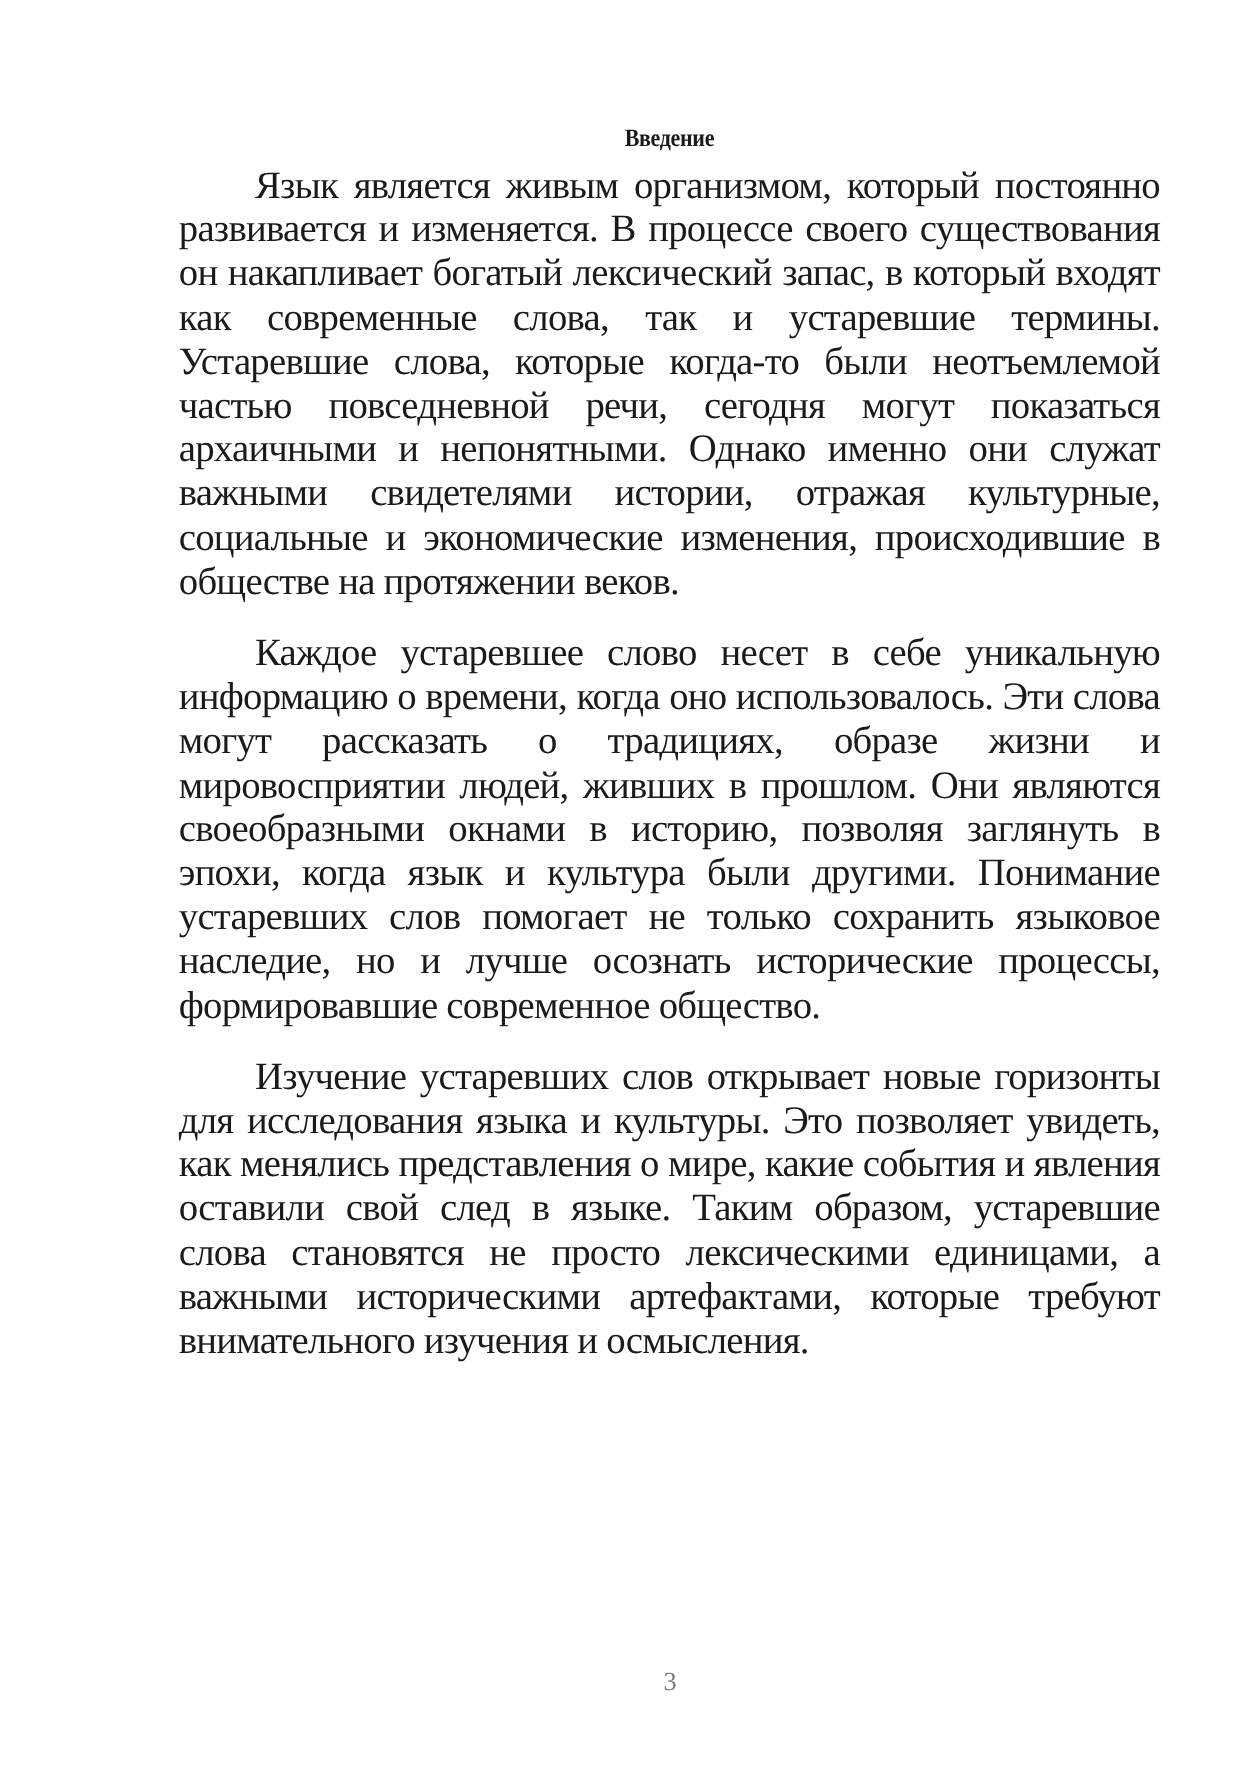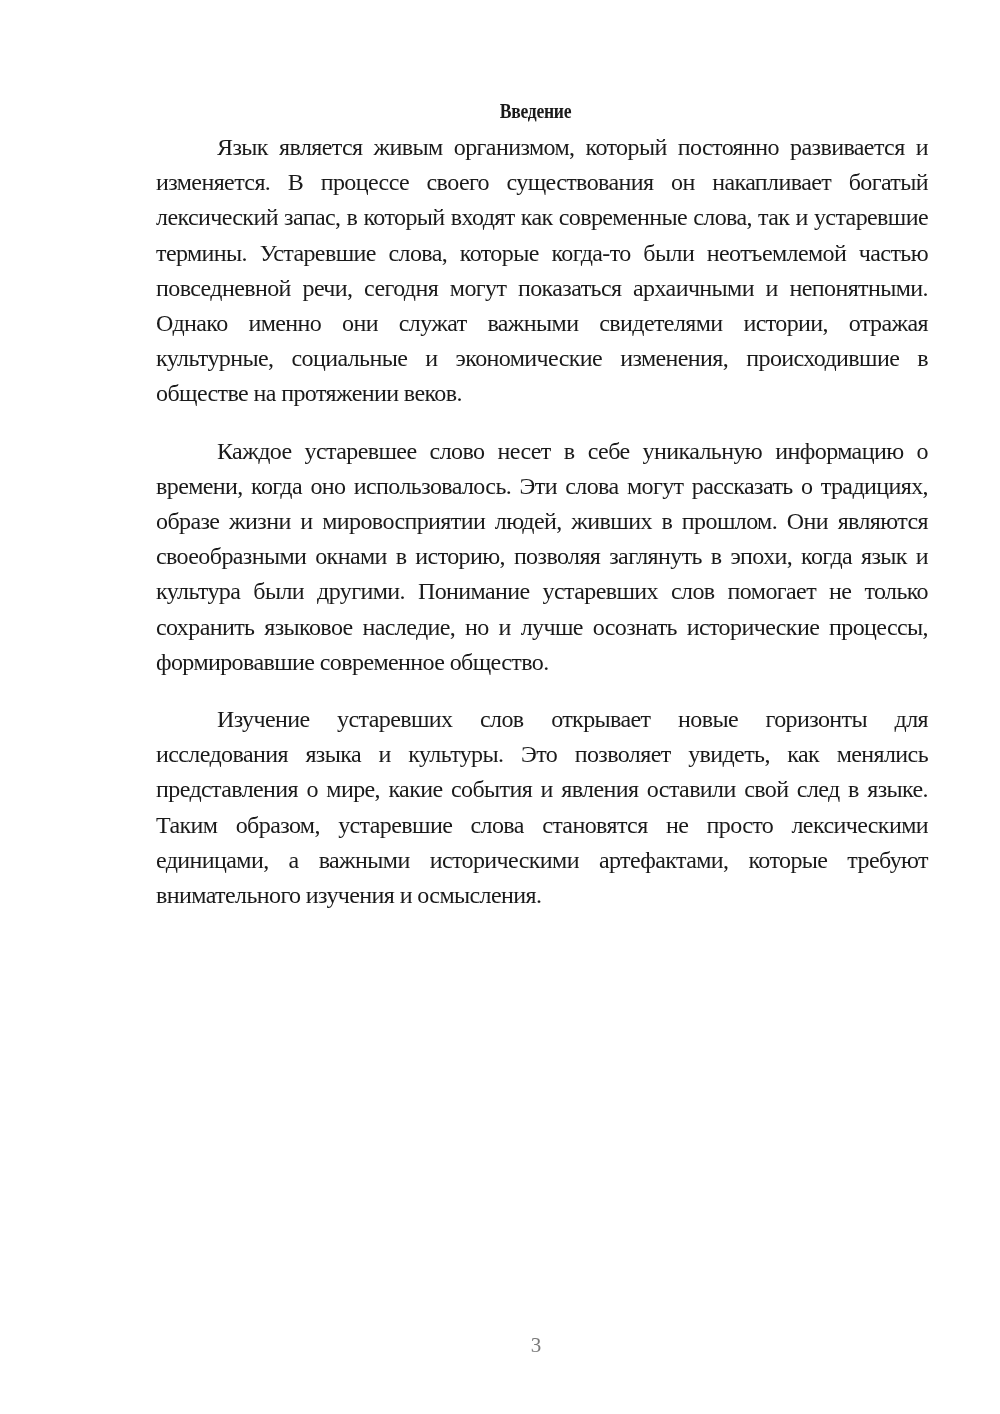--- a/index.html
+++ b/index.html
@@ -33,22 +33,22 @@
       text-align: center;
       font-weight: bold;
       font-size: 20px;
       line-height: 30px;
       margin: 0 0 4px 0;
       letter-spacing: -0.3px;
       transform: scaleX(0.88);
       transform-origin: center;
     }
     .para {
-      margin: 0 0 22px 13px;
-      font-size: 24px;
+      margin: 0 0 22px 0;
+      font-size: 31px;
       line-height: 35.2px;
       text-align: justify;
       text-indent: 61px;
       letter-spacing: -0.6px;
       word-spacing: 0px;
     }
     .page-number {
       position: absolute;
       left: 0;
       width: 1000px;

